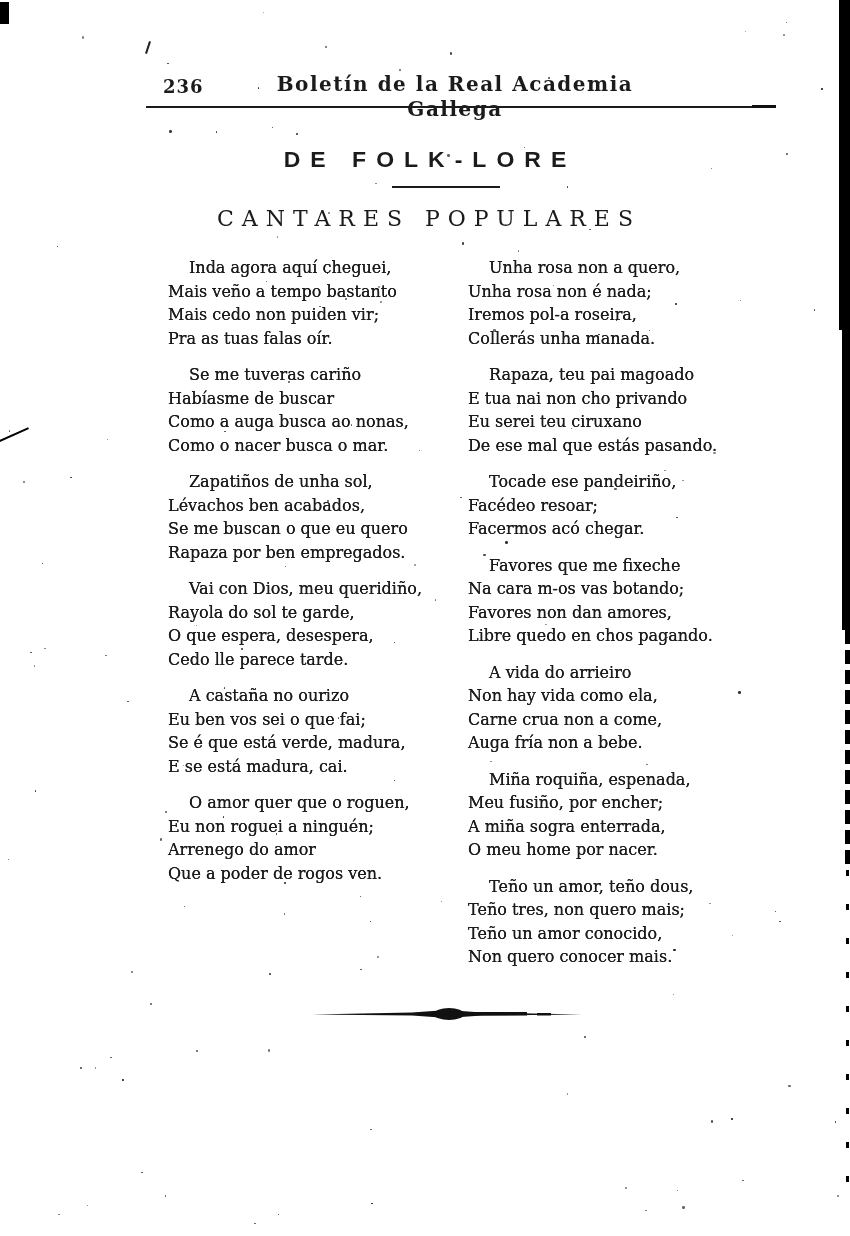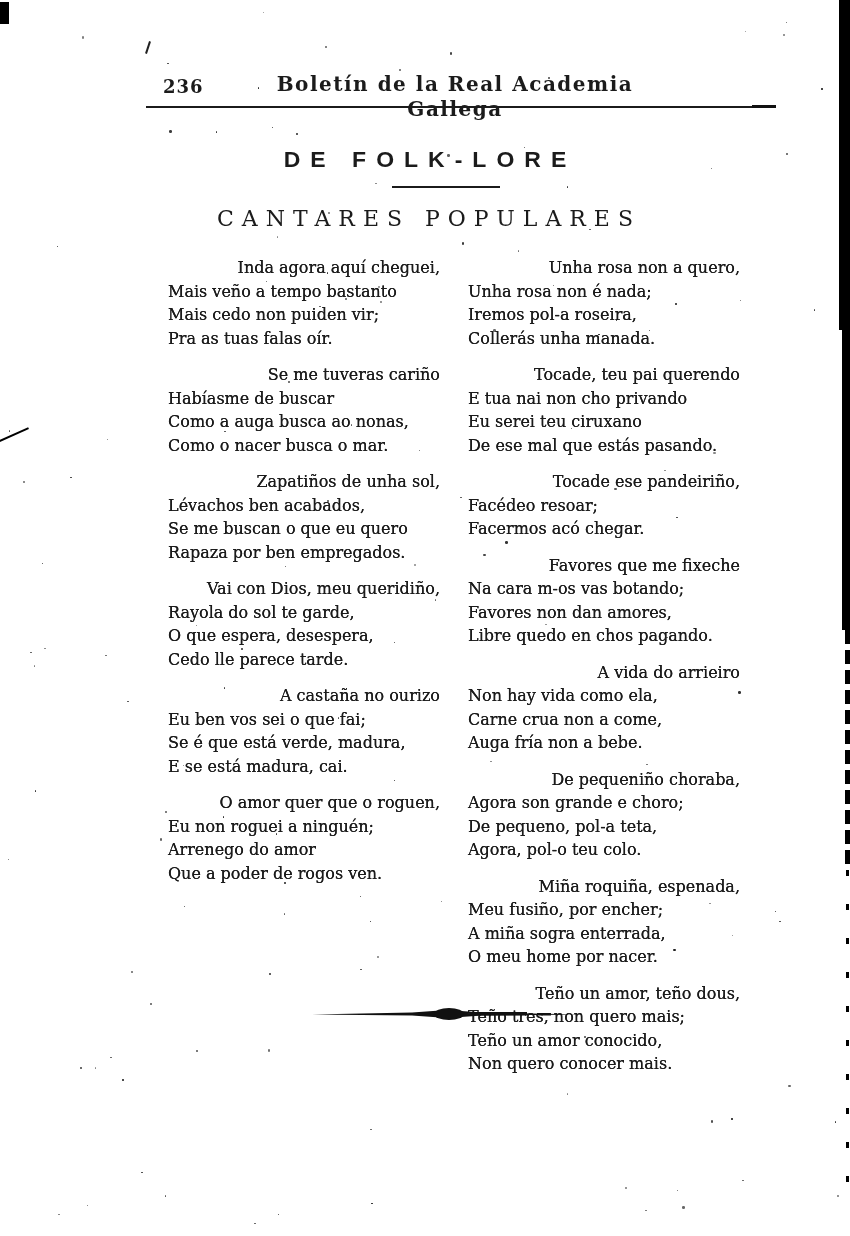--- a/index.html
+++ b/index.html
@@ -59,21 +59,21 @@
     position:absolute;top:256px;left:168px;width:575px;
     display:flex;gap:28px;
   }
   .column{width:272px;}
   .stanza{margin-bottom:13px;}
   .line{
     font-size:16px;line-height:23.5px;
     white-space:nowrap;
     text-shadow:0 0 0.5px #1b1b1b;
   }
-  .line:first-child{text-indent:21px;text-align:right;}
+  .line:first-child{text-indent:21px;}
   
   .ornament{
     position:absolute;top:1003px;left:312px;width:270px;height:22px;
   }
   
   .corner-mark{
     position:absolute;left:0;top:2px;width:9px;height:22px;background:#000;
   }
   .edge-bar-1{position:absolute;right:0;top:0;width:11px;height:330px;background:#000;}
   .edge-bar-2{position:absolute;right:0;top:330px;width:8px;height:300px;background:#000;}
@@ -151,47 +151,41 @@
         </div>
       </div>
     <div class="column">
         <div class="stanza">
           <div class="line">Unha rosa non a quero,</div>
           <div class="line">Unha rosa non é nada;</div>
           <div class="line">Iremos pol-a roseira,</div>
           <div class="line">Collerás unha manada.</div>
         </div>
         <div class="stanza">
-          <div class="line">Tocade, teu pai querendo</div>
+          <div class="line">Rapaza, teu pai magoado</div>
           <div class="line">E tua nai non cho privando</div>
           <div class="line">Eu serei teu ciruxano</div>
           <div class="line">De ese mal que estás pasando.</div>
         </div>
         <div class="stanza">
           <div class="line">Tocade ese pandeiriño,</div>
           <div class="line">Facédeo resoar;</div>
           <div class="line">Facermos acó chegar.</div>
         </div>
         <div class="stanza">
           <div class="line">Favores que me fixeche</div>
           <div class="line">Na cara m-os vas botando;</div>
           <div class="line">Favores non dan amores,</div>
           <div class="line">Libre quedo en chos pagando.</div>
         </div>
         <div class="stanza">
           <div class="line">A vida do arrieiro</div>
           <div class="line">Non hay vida como ela,</div>
           <div class="line">Carne crua non a come,</div>
           <div class="line">Auga fría non a bebe.</div>
-        </div>
-        <div class="stanza">
-          <div class="line">De pequeniño choraba,</div>
-          <div class="line">Agora son grande e choro;</div>
-          <div class="line">De pequeno, pol-a teta,</div>
-          <div class="line">Agora, pol-o teu colo.</div>
         </div>
         <div class="stanza">
           <div class="line">Miña roquiña, espenada,</div>
           <div class="line">Meu fusiño, por encher;</div>
           <div class="line">A miña sogra enterrada,</div>
           <div class="line">O meu home por nacer.</div>
         </div>
         <div class="stanza">
           <div class="line">Teño un amor, teño dous,</div>
           <div class="line">Teño tres, non quero mais;</div>

